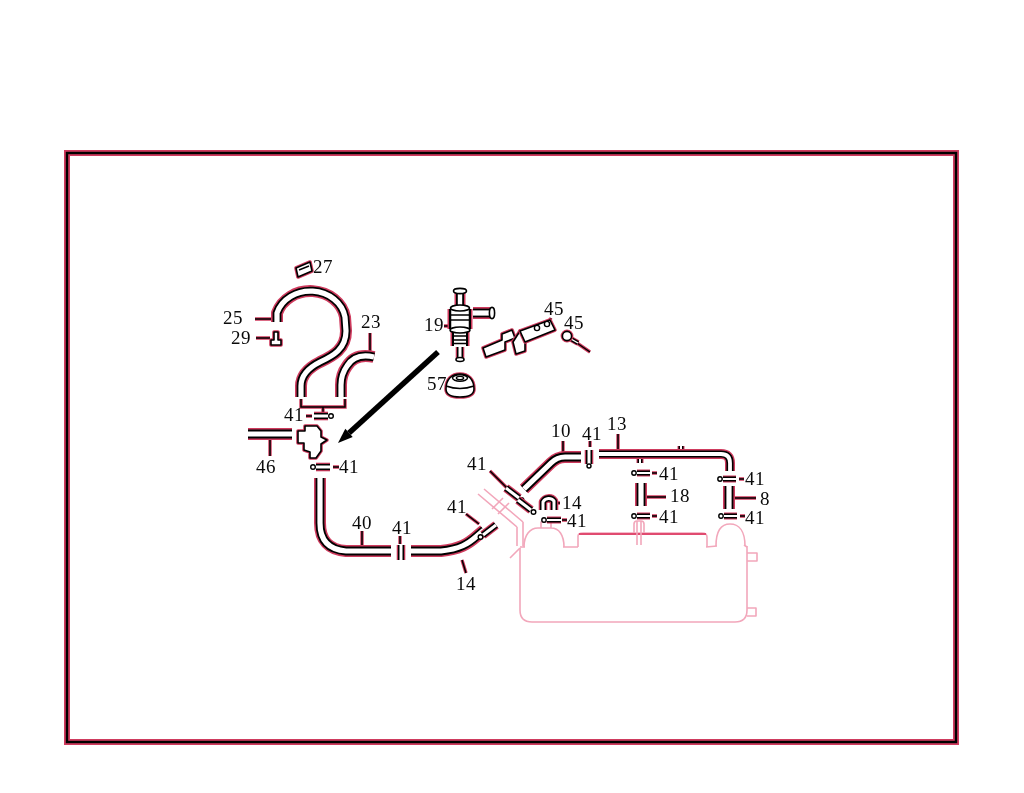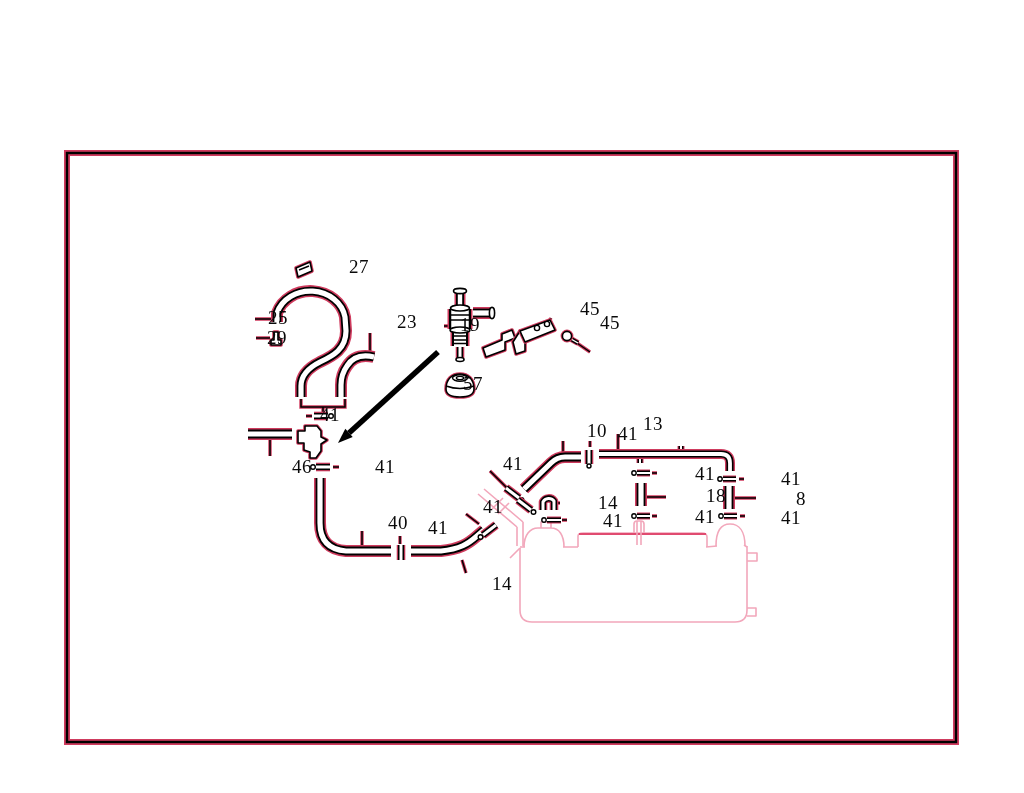--- a/index.html
+++ b/index.html
@@ -8,21 +8,20 @@
     background:var(--background,#ffffff);
     font-family:"Liberation Serif", serif;
   }
   #stage{position:relative;width:1024px;height:793px;overflow:hidden}
   #stage > svg{position:absolute;left:0;top:0}
   .lbl{
     position:absolute;
     font-size:19px;line-height:1.1;
     color:#0a0a0a;letter-spacing:.5px;white-space:nowrap;
     user-select:none;
-    padding-left:36px;
   }
   
   .h9 {stroke:var(--accent,#cf3b5e);stroke-width:12;  fill:none;stroke-linejoin:round}
   .w9 {stroke:var(--line,#000);   stroke-width:8.8; fill:none;stroke-linejoin:round}
   .b9 {stroke:#fff;               stroke-width:5.2; fill:none;stroke-linejoin:round}
   .h8 {stroke:var(--accent,#cf3b5e);stroke-width:11;  fill:none}
   .w8 {stroke:var(--line,#000);   stroke-width:8;   fill:none}
   .b8 {stroke:#fff;               stroke-width:4.4; fill:none}
   .h7 {stroke:var(--accent,#cf3b5e);stroke-width:10;  fill:none;stroke-linejoin:round}
   .w7 {stroke:var(--line,#000);   stroke-width:7.2; fill:none;stroke-linejoin:round}
@@ -343,21 +342,21 @@
     <circle class="shape" cx="567" cy="336" r="4.6"></circle>
   </g>
 
   <g>
     <path class="arrowshaft" d="M438,352 L349,433"></path>
     <polygon class="arrowhead" points="338,443 352.7,437 345.3,428.8"></polygon>
   </g>
 </svg>
 
 <div class="lbl" style="left:313px;top:257px">27</div>
-<div class="lbl" style="left:232px;top:308px">25</div>
+<div class="lbl" style="left:223px;top:308px">25</div>
 <div class="lbl" style="left:231px;top:328px">29</div>
 <div class="lbl" style="left:361px;top:312px">23</div>
 <div class="lbl" style="left:424px;top:315px">19</div>
 <div class="lbl" style="left:544px;top:299px">45</div>
 <div class="lbl" style="left:564px;top:313px">45</div>
 <div class="lbl" style="left:427px;top:374px">57</div>
 <div class="lbl" style="left:284px;top:405px">41</div>
 <div class="lbl" style="left:256px;top:457px">46</div>
 <div class="lbl" style="left:339px;top:457px">41</div>
 <div class="lbl" style="left:352px;top:513px">40</div>

